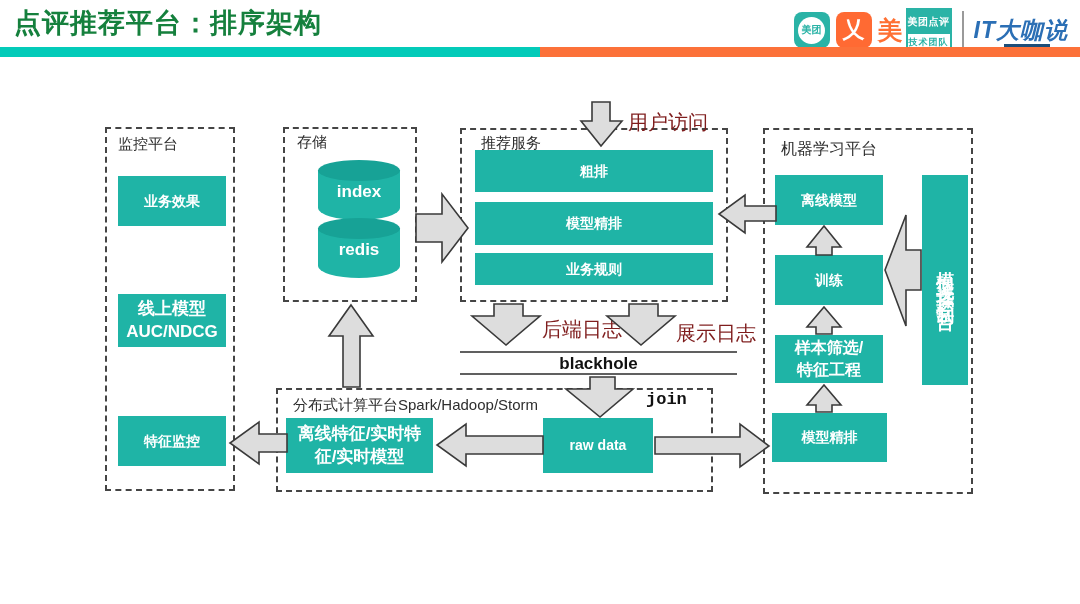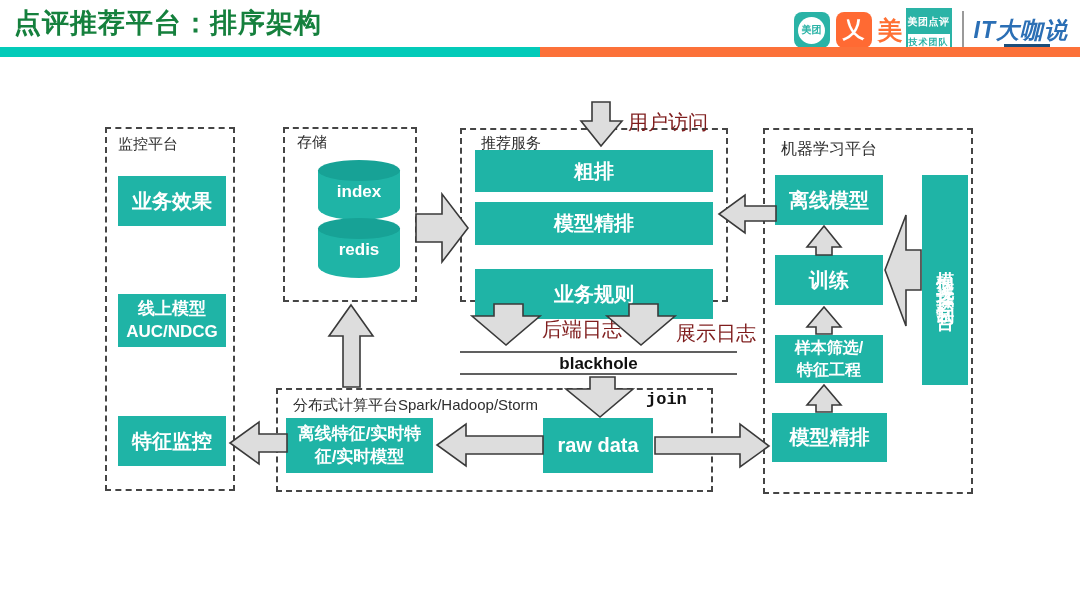--- a/index.html
+++ b/index.html
@@ -33,21 +33,21 @@
     letter-spacing:1px; padding-right:4px; }
   .itdks-strip { position:absolute; left:30px; bottom:-5px; width:46px; height:7px; background:#1d4e79; }
   .accent-bar { position:absolute; left:0; top:47px; width:1080px; height:10px; display:flex; }
   .bar-teal { width:540px; height:100%; background:#03cbb9; }
   .bar-orange { flex:1; height:100%; background:#fc7139; }
   
   .panel { position:absolute; border:2px dashed #454545; }
   .plabel { position:absolute; font-size:15px; color:#2e2e2e; white-space:nowrap; }
   .tbox { position:absolute; background:#1fb4a6; color:#fff; font-weight:bold;
     display:flex; align-items:center; justify-content:center; text-align:center;
-    font-size:20px; white-space:pre-line; line-height:1.35; }
+    font-size:14px; white-space:pre-line; line-height:1.35; }
   .note { position:absolute; font-size:20px; color:#7f1d1d; white-space:nowrap; }
   .note-bold { font-weight:bold; color:#111; font-size:17px; }
   
   .cyl { position:absolute; width:82px; height:60px; }
   .cyl-body { position:absolute; left:0; right:0; top:10px; bottom:0; background:#1fb4a6;
     border-radius:0 0 41px 41px / 0 0 12px 12px; }
   .cyl-top { position:absolute; left:0; right:0; top:0; height:21px; border-radius:50%;
     background:#17a296; }
   .cyl-label { position:absolute; left:0; right:0; top:22px; color:#fff; font-weight:bold;
     font-size:17px; text-align:center; }
@@ -101,21 +101,21 @@
   <div class="cyl" style="left:318px; top:218px;">
     <div class="cyl-body"></div>
     <div class="cyl-top"></div>
     <div class="cyl-label">redis</div>
   </div>
 
   <div class="panel" style="left:460px; top:128px; width:268px; height:174px;"></div>
   <div class="plabel" style="left:481px; top:134px;">推荐服务</div>
   <div class="tbox" style="left:475px; top:150px; width:238px; height:42px;">粗排</div>
   <div class="tbox" style="left:475px; top:202px; width:238px; height:43px;">模型精排</div>
-  <div class="tbox" style="left:475px; top:269px; width:238px; height:50px;">业务规则</div>
+  <div class="tbox" style="left:475px; top:253px; width:238px; height:32px;">业务规则</div>
 
   <div class="panel" style="left:763px; top:128px; width:210px; height:366px;"></div>
   <div class="plabel" style="left:781px; top:139px; font-size:16px;">机器学习平台</div>
   <div class="tbox" style="left:775px; top:175px; width:108px; height:50px;">离线模型</div>
   <div class="tbox" style="left:775px; top:255px; width:108px; height:50px;">训练</div>
   <div class="tbox" style="left:775px; top:335px; width:108px; height:48px; font-size:16px;">样本筛选/
 特征工程</div>
   <div class="tbox" style="left:772px; top:413px; width:115px; height:49px;">模型精排</div>
   <div class="tbox" style="left:922px; top:175px; width:46px; height:210px; writing-mode:vertical-lr; text-orientation:upright; letter-spacing:7px; font-size:18px;">模型选择控制台</div>
 

